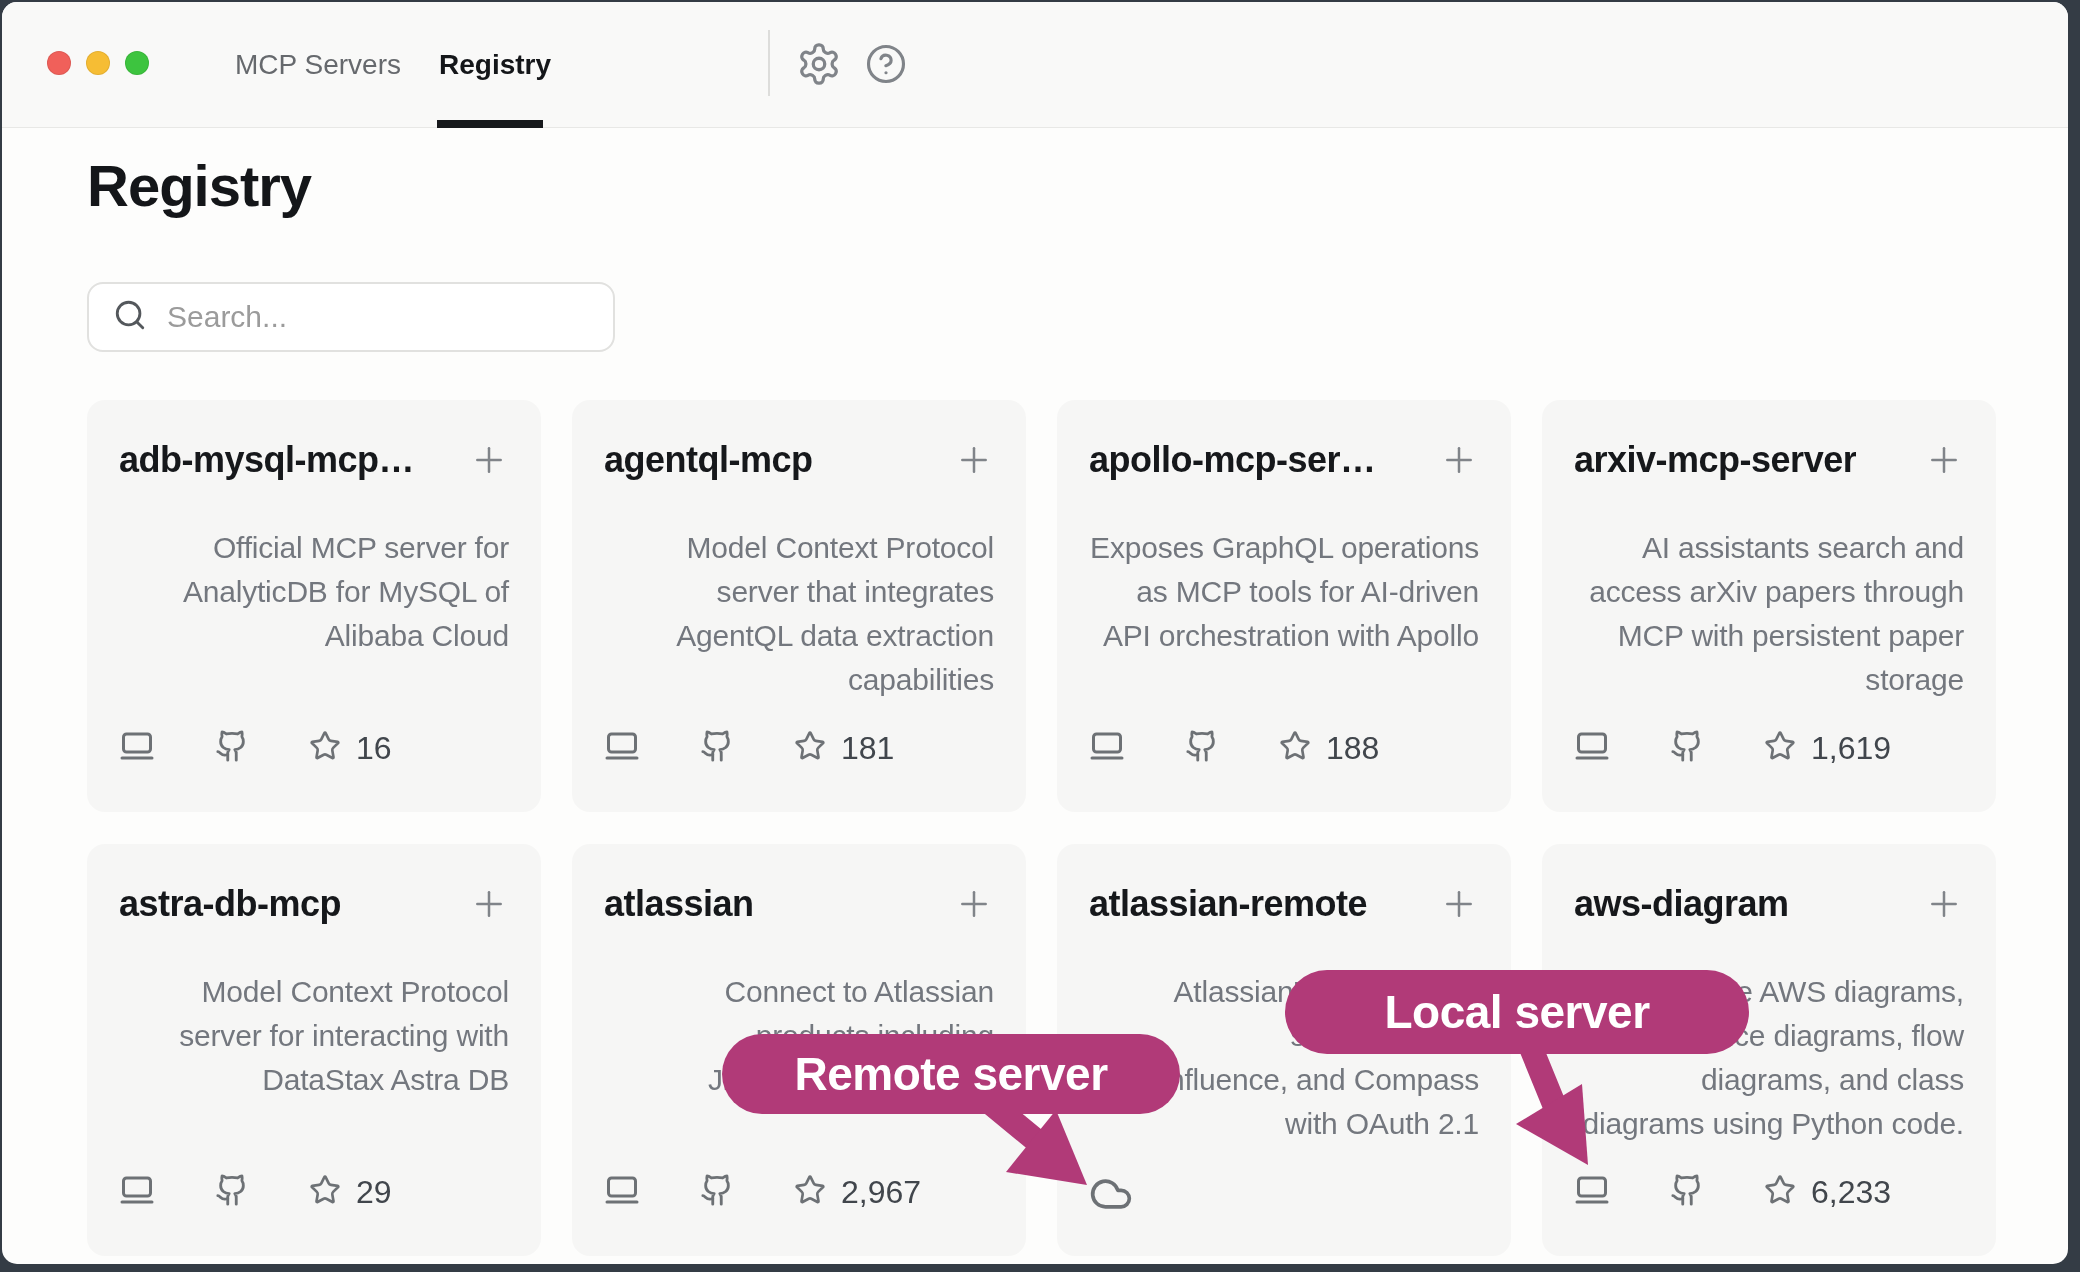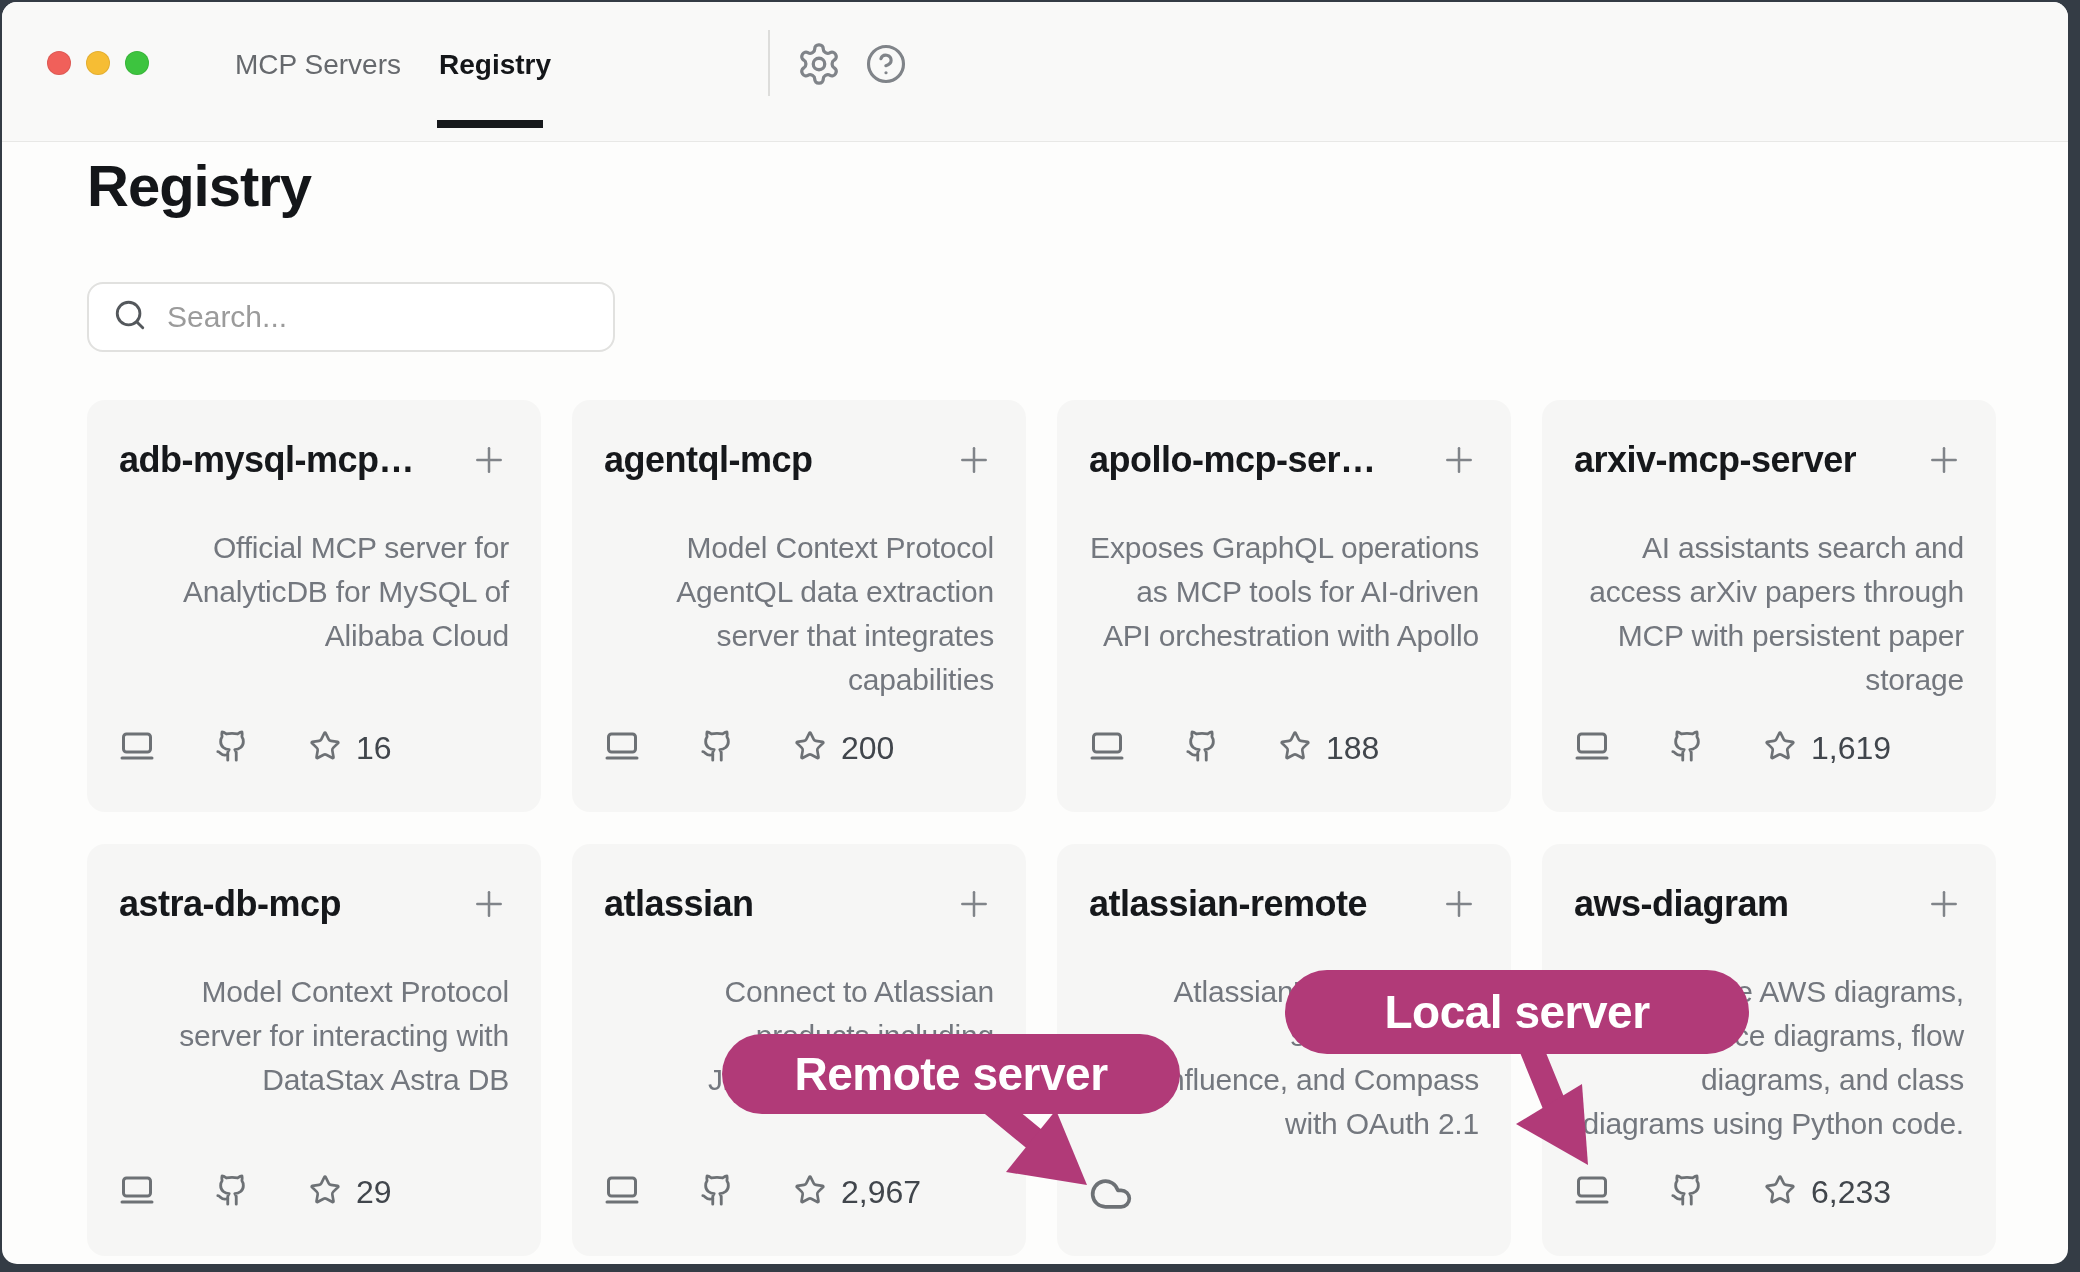--- a/index.html
+++ b/index.html
@@ -9,21 +9,21 @@
     font-family:"Liberation Sans", sans-serif;
     position:relative;overflow:hidden;
     -webkit-font-smoothing:antialiased;
   }
   .window{
     position:absolute;left:2px;top:2px;width:2066px;height:1262px;
     background:#fdfdfc;border-radius:15px;overflow:hidden;
   }
   
   .titlebar{
-    position:absolute;left:0;top:0;right:0;height:140px;
+    position:absolute;left:0;top:0;right:0;height:126px;
     background:#f9f9f8;border-bottom:1px solid #e8e8e6;box-sizing:border-box;
   }
   .lights{position:absolute;left:45px;top:49px;display:flex;gap:15px;}
   .light{width:24px;height:24px;border-radius:50%;box-shadow:inset 0 0 0 1px rgba(0,0,0,.08);}
   .tab{
     position:absolute;top:0;height:126px;display:flex;align-items:center;
     font-size:28px;color:#66696d;cursor:default;
   }
   .tab.active{color:#141619;font-weight:700;}
   .tab-underline{position:absolute;left:435px;top:118px;width:106px;height:8px;background:#17191c;}
@@ -182,22 +182,22 @@
         <span>
           <svg width="40" height="40" viewBox="0 0 24 24" fill="none" stroke="currentColor" stroke-width="1.5" stroke-linecap="round">
             <path d="M5 12h14"></path>
                 <path d="M12 5v14"></path>
           </svg>
         </span>
       </button>
     </div>
     <div class="card-desc">
           <div>Model Context Protocol</div>
+          <div>server that integrates</div>
           <div>AgentQL data extraction</div>
-          <div>server that integrates</div>
           <div>capabilities</div>
         </div>
 
     <div class="card-foot">
       <span>
         <svg width="36" height="36" viewBox="0 0 24 24" fill="none" stroke="currentColor" stroke-width="2" stroke-linecap="round" stroke-linejoin="round">
           <rect x="3" y="4" width="18" height="12" rx="2"></rect>
               <path d="M2 20h20"></path>
         </svg>
       </span>
@@ -206,21 +206,21 @@
           <path d="M15 22v-4a4.8 4.8 0 0 0-1-3.5c3 0 6-2 6-5.5.08-1.25-.27-2.48-1-3.5.28-1.15.28-2.35 0-3.5 0 0-1 0-3 1.5-2.64-.5-5.36-.5-8 0C6 2 5 2 5 2c-.3 1.15-.3 2.35 0 3.5A5.403 5.403 0 0 0 4 9c0 3.5 3 5.5 6 5.5-.39.49-.68 1.05-.85 1.65-.17.6-.22 1.23-.15 1.85v4"></path>
           <path d="M9 18c-4.51 2-5-2-7-2"></path>
         </svg>
       </span>
       <span class="stars">
         <span>
           <svg width="32" height="32" viewBox="0 0 24 24" fill="none" stroke="currentColor" stroke-width="2" stroke-linecap="round" stroke-linejoin="round">
             <path d="M11.525 2.295a.53.53 0 0 1 .95 0l2.31 4.679a2.123 2.123 0 0 0 1.595 1.16l5.166.756a.53.53 0 0 1 .294.904l-3.736 3.638a2.123 2.123 0 0 0-.611 1.878l.882 5.14a.53.53 0 0 1-.771.56l-4.618-2.428a2.122 2.122 0 0 0-1.973 0L6.396 21.01a.53.53 0 0 1-.77-.56l.881-5.139a2.122 2.122 0 0 0-.611-1.879L2.16 9.795a.53.53 0 0 1 .294-.906l5.165-.755a2.122 2.122 0 0 0 1.597-1.16z"></path>
           </svg>
         </span>
-        <span class="star-num">200</span>
+        <span class="star-num">181</span>
       </span>
     </div>
 
   </div>
 
   <div class="card">
     <div class="card-head">
       <div class="card-title">apollo-mcp-ser…</div>
       <button class="plus-btn">
         <span>

